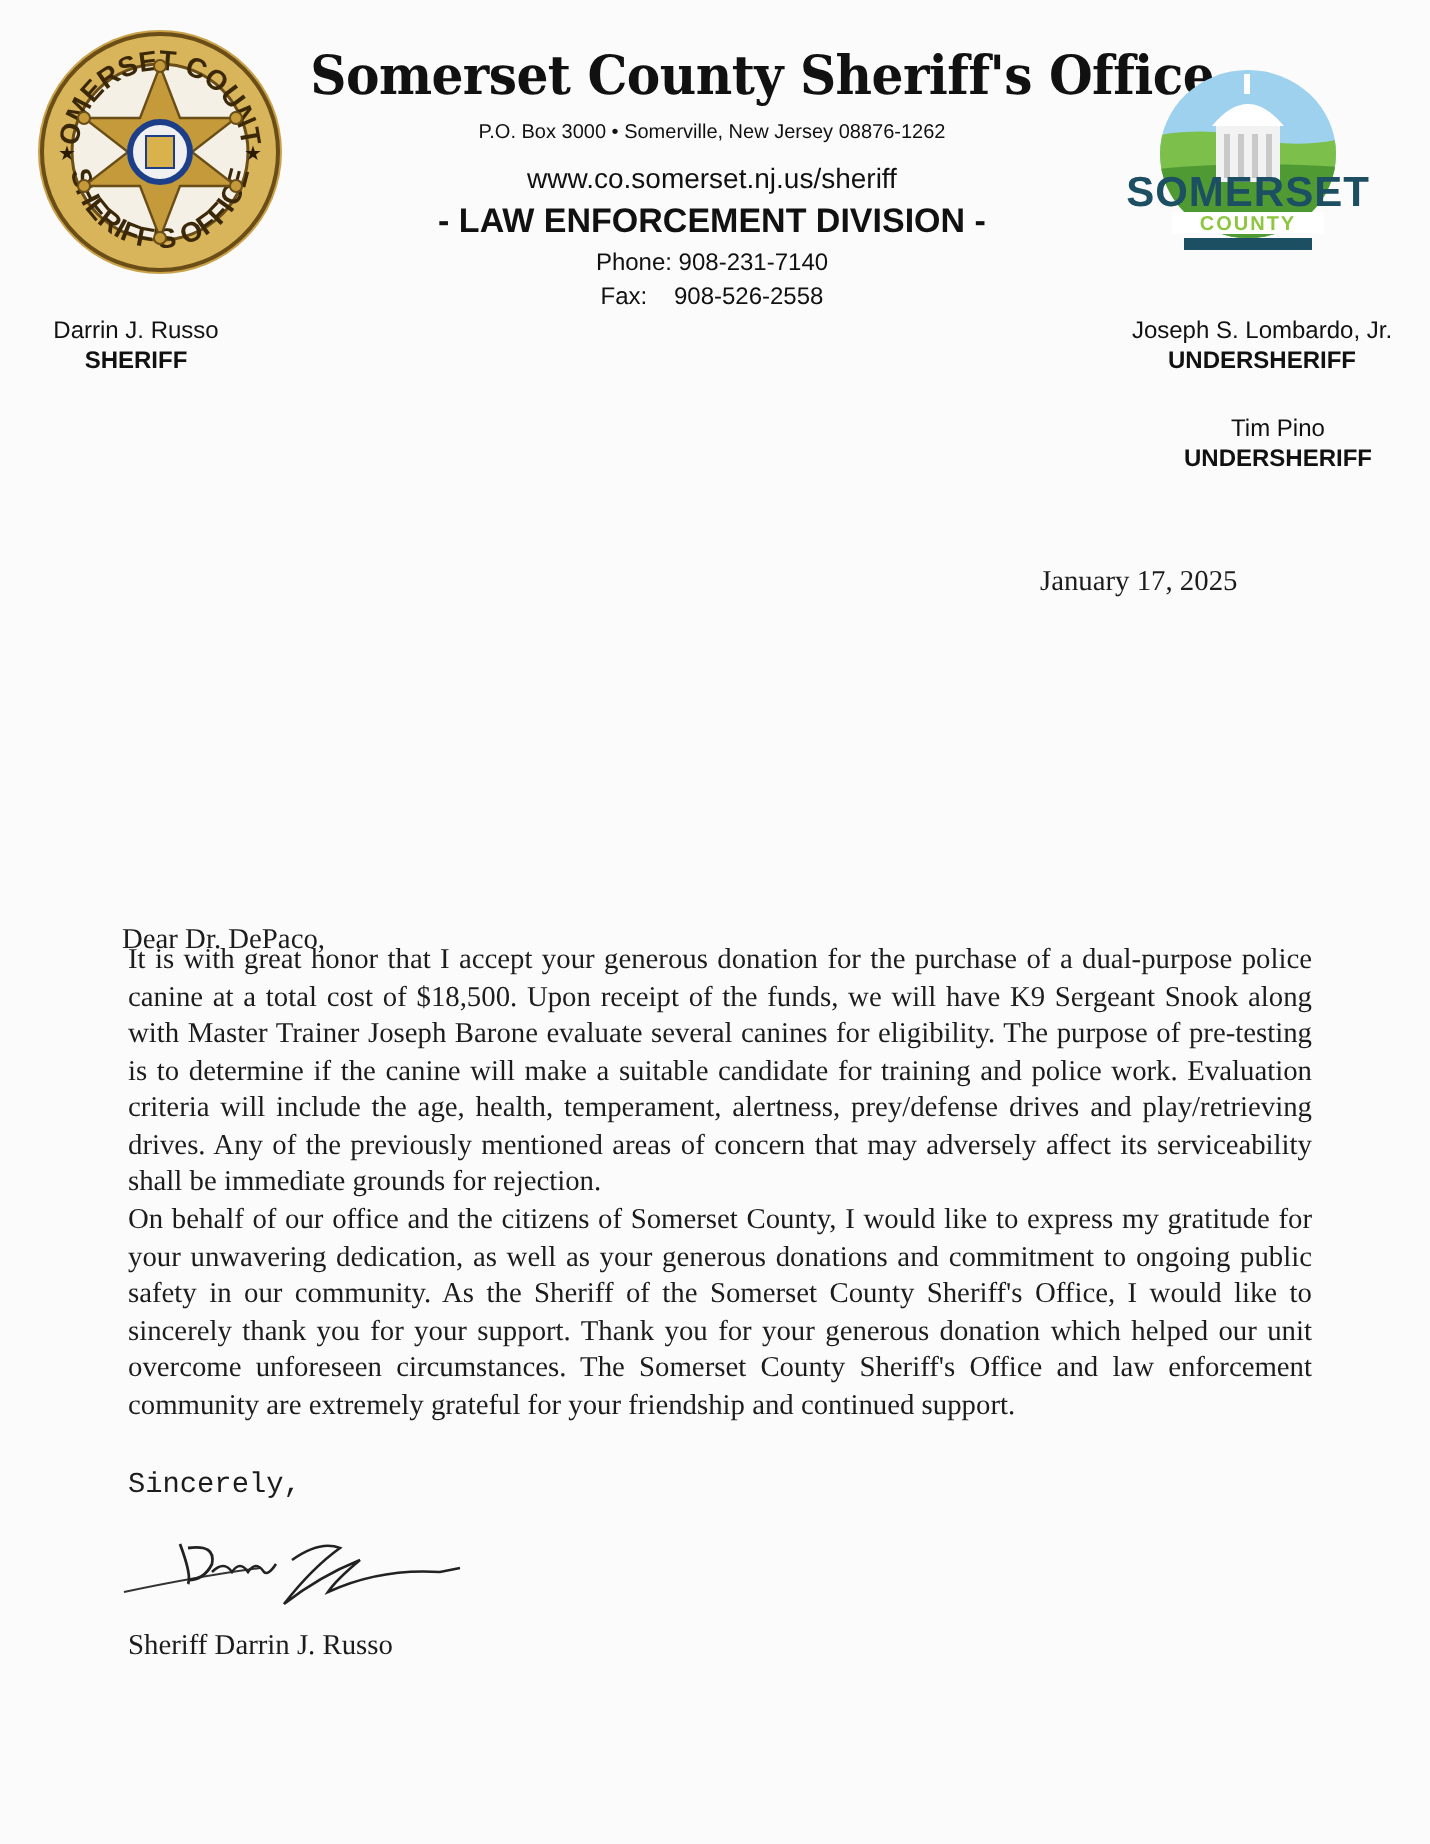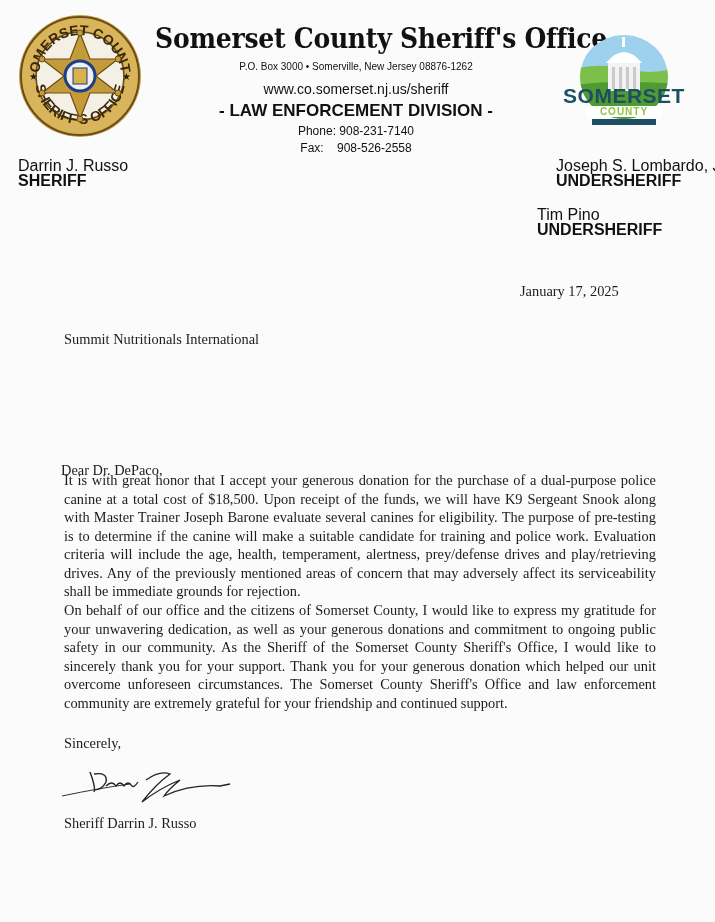--- a/index.html
+++ b/index.html
@@ -16,34 +16,34 @@
     .hdr-title { left: 140px; top: 23px; width: 432px; text-align: center;
       font-family: "DejaVu Serif", "Liberation Serif", serif; font-weight: bold;
       font-size: 27px; letter-spacing: -0.3px; color: #111; white-space: nowrap; transform: scaleX(0.93); }
     .hdr-line { left: 140px; width: 432px; text-align: center; white-space: nowrap; color: #111; }
     .hdr-addr { top: 61px; font-size: 10px; }
     .hdr-web { top: 81px; font-size: 14px; }
     .hdr-div { top: 101px; font-size: 17px; font-weight: bold; }
     .hdr-phone { top: 124px; font-size: 12px; }
     .hdr-fax { top: 141px; font-size: 12px; }
 
-    .officer { text-align: left; font-size: 16px; color: #111; line-height: 15px; white-space: nowrap; }
+    .officer { text-align: center; font-size: 12px; color: #111; line-height: 15px; white-space: nowrap; }
     .officer .title { font-weight: bold; }
     .off-left { left: 18px; top: 158px; width: 100px; }
     .off-right1 { left: 556px; top: 158px; width: 150px; }
-    .off-right2 { left: 537px; top: 207px; width: 150px; }
+    .off-right2 { left: 564px; top: 207px; width: 150px; }
 
     .letter { font-family: "Liberation Serif", "DejaVu Serif", serif; font-size: 14.4px; color: #1c1c1c; }
     .date { left: 520px; top: 283px; white-space: nowrap; }
     .addr { left: 64px; top: 330px; line-height: 18.5px; }
     .salutation { left: 61px; top: 442px; margin-top: 20px; }
     .para { left: 64px; width: 592px; line-height: 18.5px; text-align: justify; }
     .p1 { top: 471px; }
     .p2 { top: 601px; }
-    .closing { left: 64px; top: 735px; }
+    .closing { left: 64px; top: 735px; font-family: Liberation Mono, monospace; }
     .signature { left: 60px; top: 758px; width: 180px; height: 50px; }
     .signer { left: 64px; top: 815px; }
   </style>
 </head>
 <body>
 
 <div class="abs badge">
   <svg width="126" height="126" viewBox="0 0 126 126">
     <defs>
       <path id="arcTop" d="M 22 63 A 41 41 0 0 1 104 63"></path>
@@ -114,21 +114,20 @@
   <div class="title">UNDERSHERIFF</div>
 </div>
 <div class="abs officer off-right2 sans">
   <div>Tim Pino</div>
   <div class="title">UNDERSHERIFF</div>
 </div>
 
 <div class="abs letter date">January 17, 2025</div>
 
 <div class="abs letter addr">
-  <div>Summit Nutritionals International</div>
 </div>
 
 <div class="abs letter salutation">Dear Dr. DePaco,</div>
 
 <div class="abs letter para p1">It is with great honor that I accept your generous donation for the purchase of a dual-purpose police canine at a total cost of $18,500.  Upon receipt of the funds, we will have K9 Sergeant Snook along with Master Trainer Joseph Barone evaluate several canines for eligibility.  The purpose of pre-testing is to determine if the canine will make a suitable candidate for training and police work. Evaluation criteria will include the age, health, temperament, alertness, prey/defense drives and play/retrieving drives.  Any of the previously mentioned areas of concern that may adversely affect its serviceability shall be immediate grounds for rejection.</div>
 <div class="abs letter para p2">On behalf of our office and the citizens of Somerset County, I would like to express my gratitude for your unwavering dedication, as well as your generous donations and commitment to ongoing public safety in our community. As the Sheriff of the Somerset County Sheriff's Office, I would like to sincerely thank you for your support. Thank you for your generous donation which helped our unit overcome unforeseen circumstances. The Somerset County Sheriff's Office and law enforcement community are extremely grateful for your friendship and continued support.</div>
 
 <div class="abs letter closing">Sincerely,</div>
 
 <div class="abs signature">

